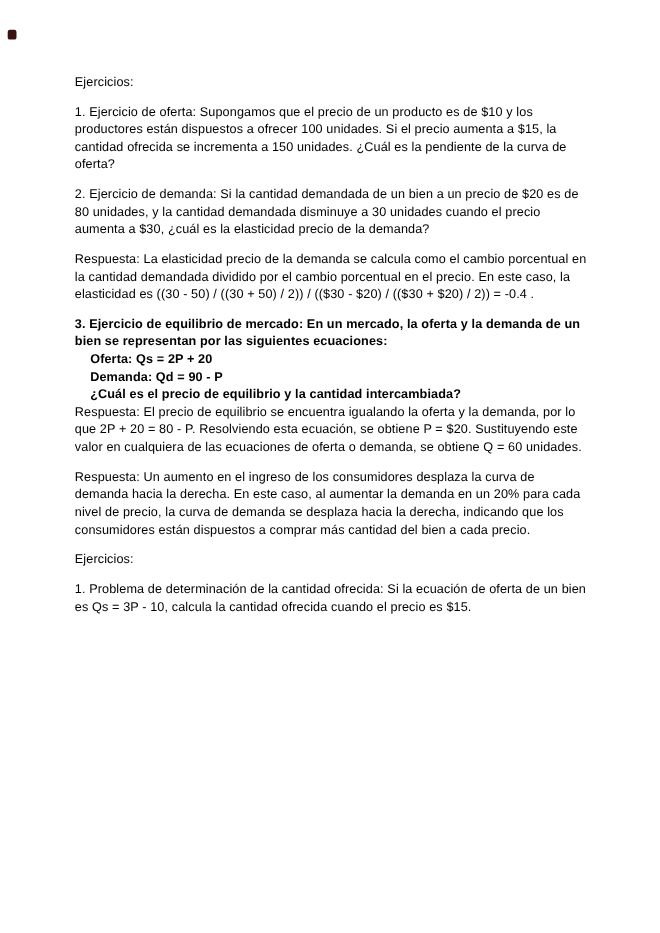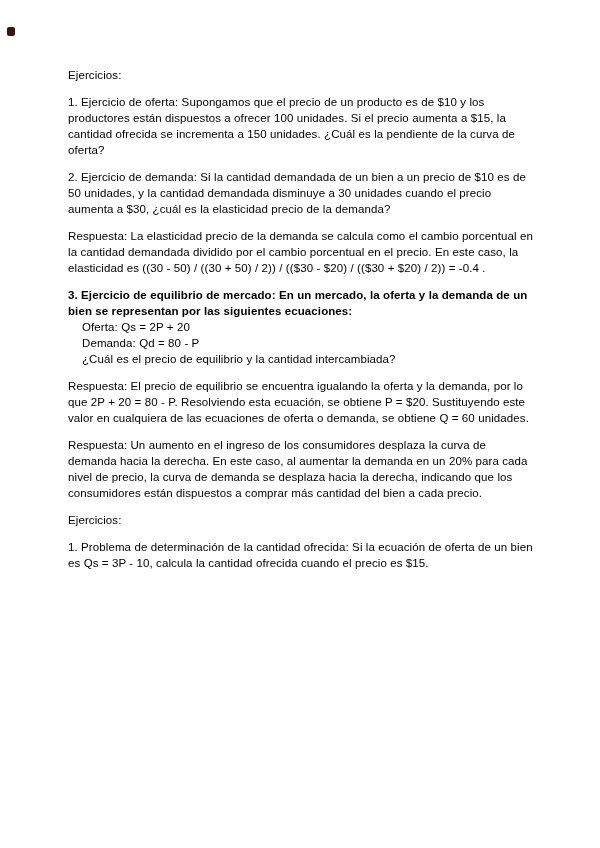--- a/index.html
+++ b/index.html
@@ -38,37 +38,37 @@
     padding: 0;
   }
   .doc p.no-gap {
     margin-bottom: 0;
     font-weight: bold;
   }
   .doc p.line {
     margin-bottom: 0;
   }
   .doc p.line.last {
-    margin-bottom: 11px;
   }
   .doc p.indent {
     padding-left: 14px;
+    font-weight: bold;
   }
 </style>
 </head>
 <body>
 
 <div class="corner-artifact"></div>
 
 <div class="doc">
   <p class="para">Ejercicios:</p>
   <p class="para">1. Ejercicio de oferta: Supongamos que el precio de un producto es de $10 y los productores están dispuestos a ofrecer 100 unidades. Si el precio aumenta a $15, la cantidad ofrecida se incrementa a 150 unidades. ¿Cuál es la pendiente de la curva de oferta?</p>
-  <p class="para">2. Ejercicio de demanda: Si la cantidad demandada de un bien a un precio de $10 es de 50 unidades, y la cantidad demandada disminuye a 30 unidades cuando el precio aumenta a $30, ¿cuál es la elasticidad precio de la demanda?</p>
+  <p class="para">2. Ejercicio de demanda: Si la cantidad demandada de un bien a un precio de $20 es de 80 unidades, y la cantidad demandada disminuye a 30 unidades cuando el precio aumenta a $30, ¿cuál es la elasticidad precio de la demanda?</p>
   <p class="para">Respuesta: La elasticidad precio de la demanda se calcula como el cambio porcentual en la cantidad demandada dividido por el cambio porcentual en el precio. En este caso, la elasticidad es ((30 - 50) / ((30 + 50) / 2)) / (($30 - $20) / (($30 + $20) / 2)) = -0.4 .</p>
   <p class="para no-gap">3. Ejercicio de equilibrio de mercado: En un mercado, la oferta y la demanda de un bien se representan por las siguientes ecuaciones:</p>
   <p class="line indent">Oferta: Qs = 2P + 20</p>
-  <p class="line indent">Demanda: Qd = 80 - P</p>
+  <p class="line indent">Demanda: Qd = 90 - P</p>
   <p class="line indent last">¿Cuál es el precio de equilibrio y la cantidad intercambiada?</p>
   <p class="para">Respuesta: El precio de equilibrio se encuentra igualando la oferta y la demanda, por lo que 2P + 20 = 80 - P. Resolviendo esta ecuación, se obtiene P = $20. Sustituyendo este valor en cualquiera de las ecuaciones de oferta o demanda, se obtiene Q = 60 unidades.</p>
   <p class="para">Respuesta: Un aumento en el ingreso de los consumidores desplaza la curva de demanda hacia la derecha. En este caso, al aumentar la demanda en un 20% para cada nivel de precio, la curva de demanda se desplaza hacia la derecha, indicando que los consumidores están dispuestos a comprar más cantidad del bien a cada precio.</p>
   <p class="para">Ejercicios:</p>
   <p class="para">1. Problema de determinación de la cantidad ofrecida: Si la ecuación de oferta de un bien es Qs = 3P - 10, calcula la cantidad ofrecida cuando el precio es $15.</p>
 </div>
 
 </body></html>

